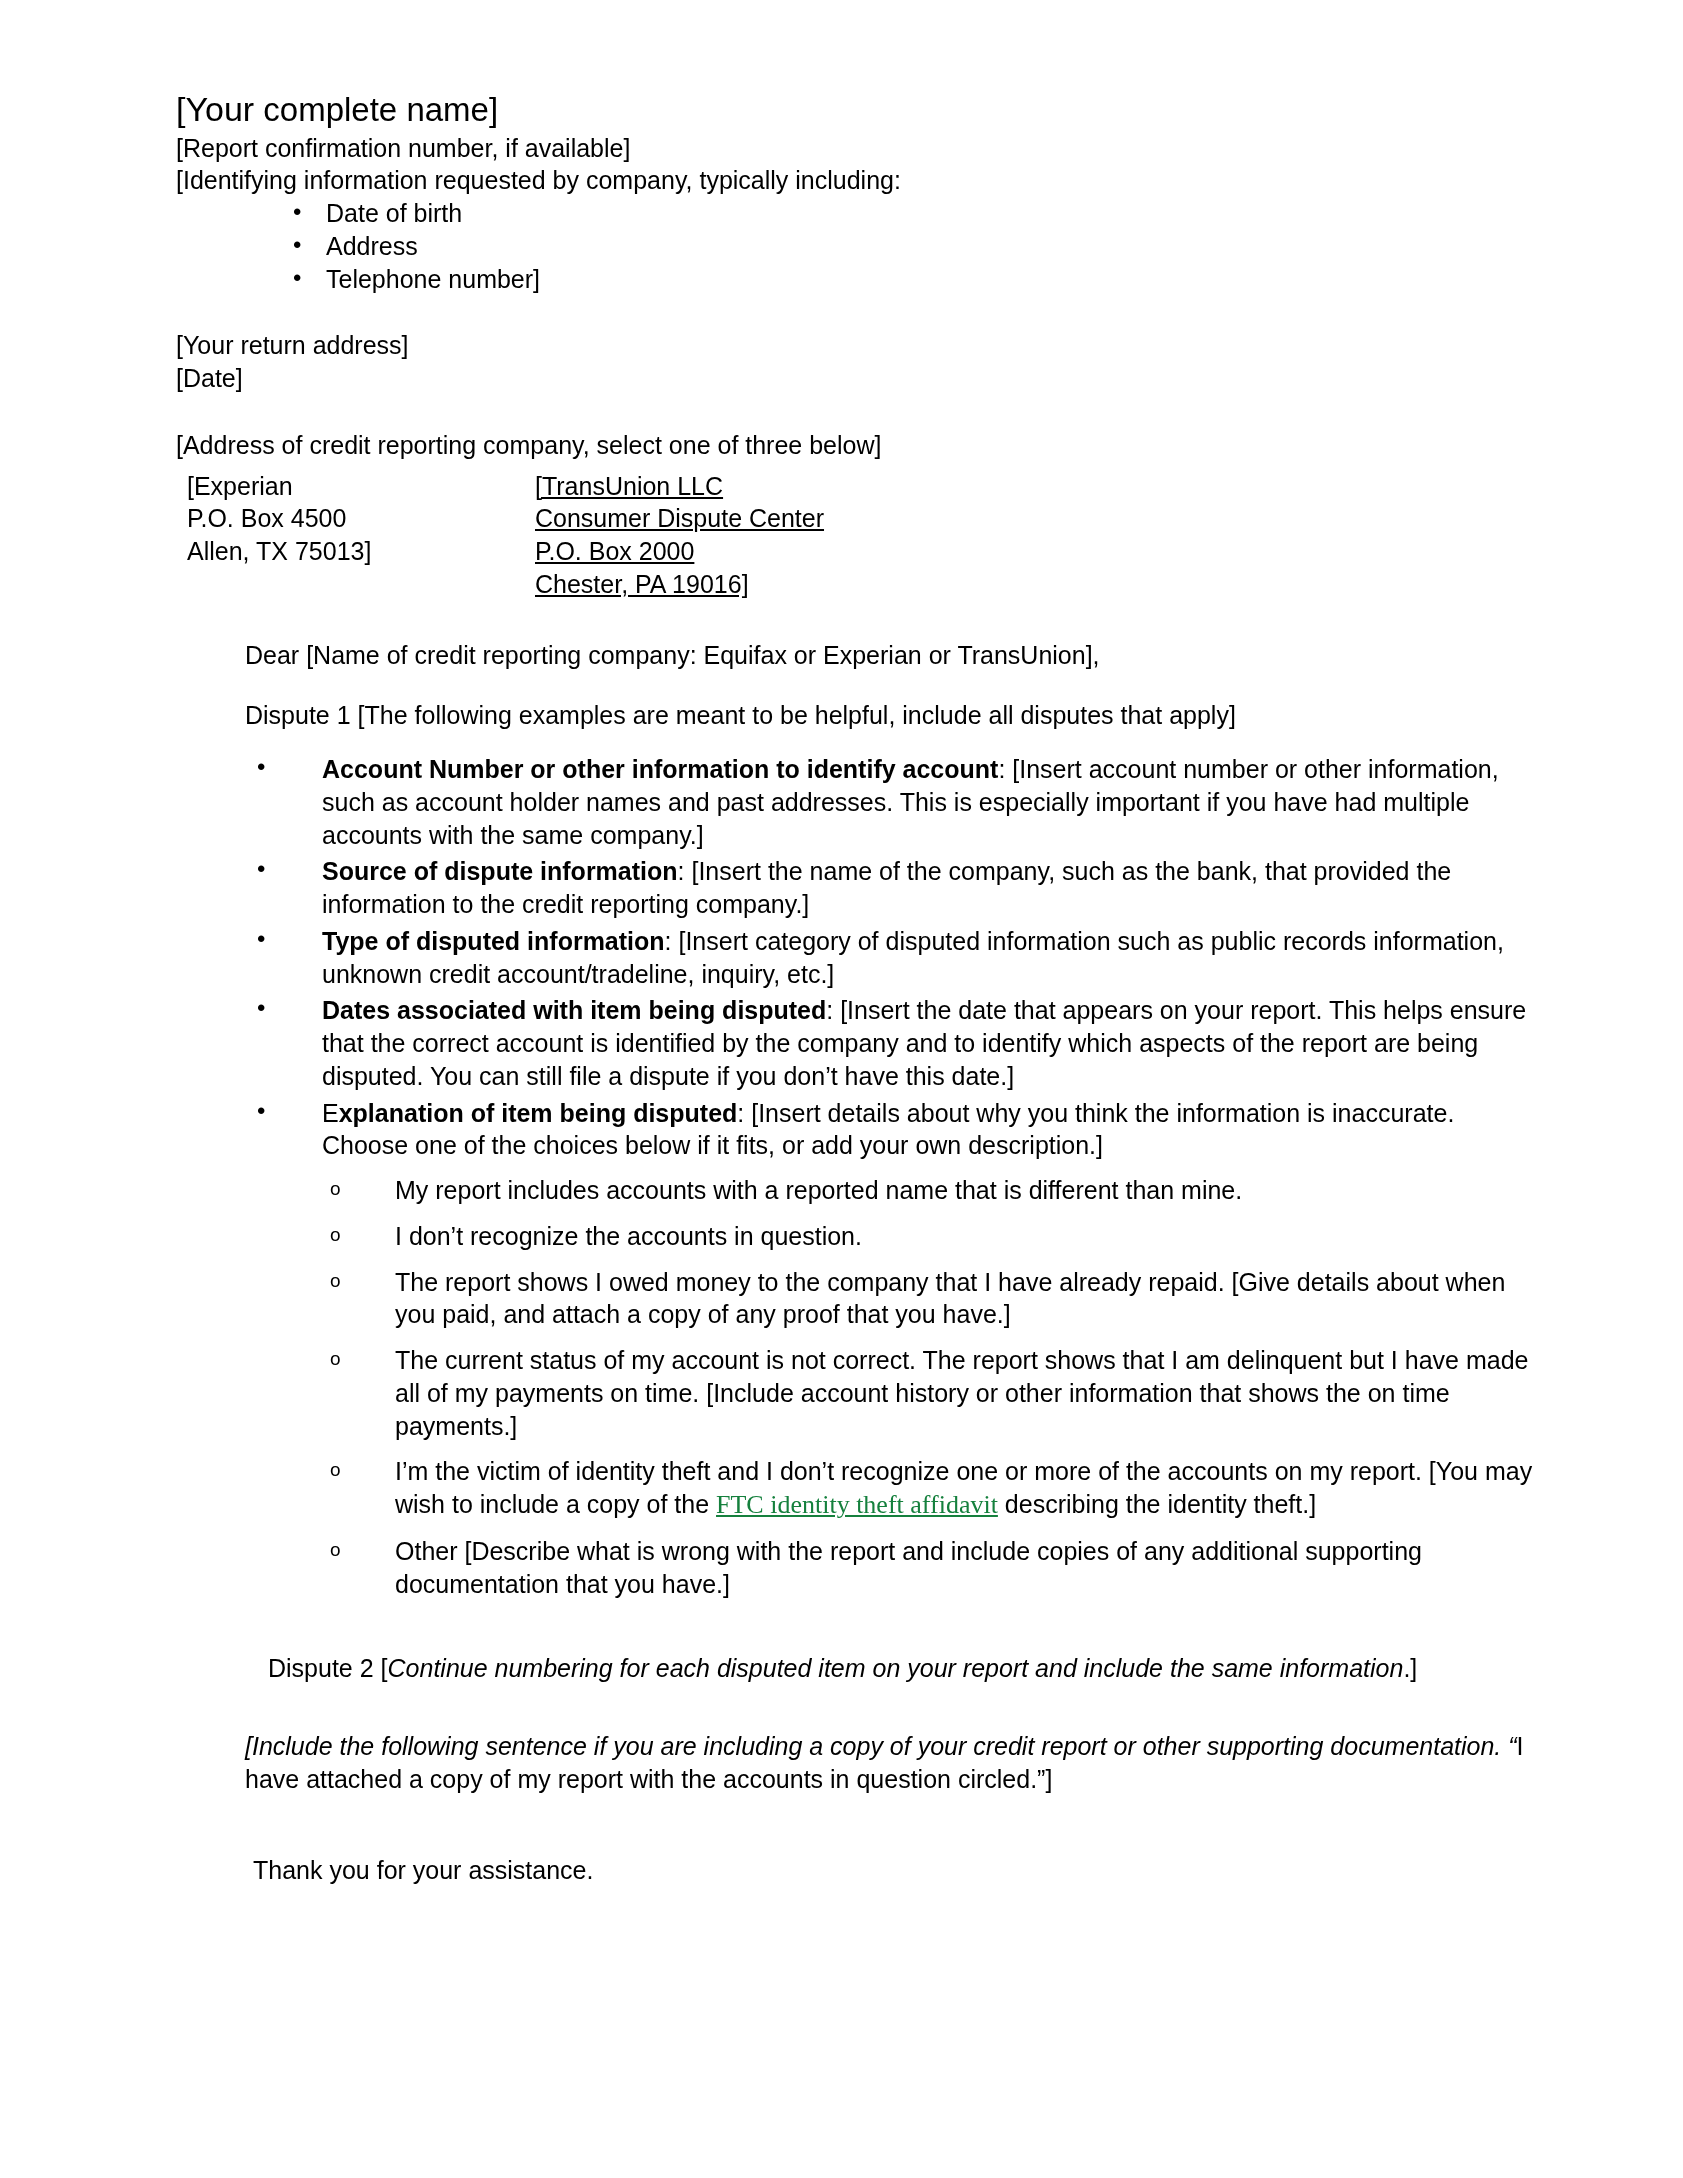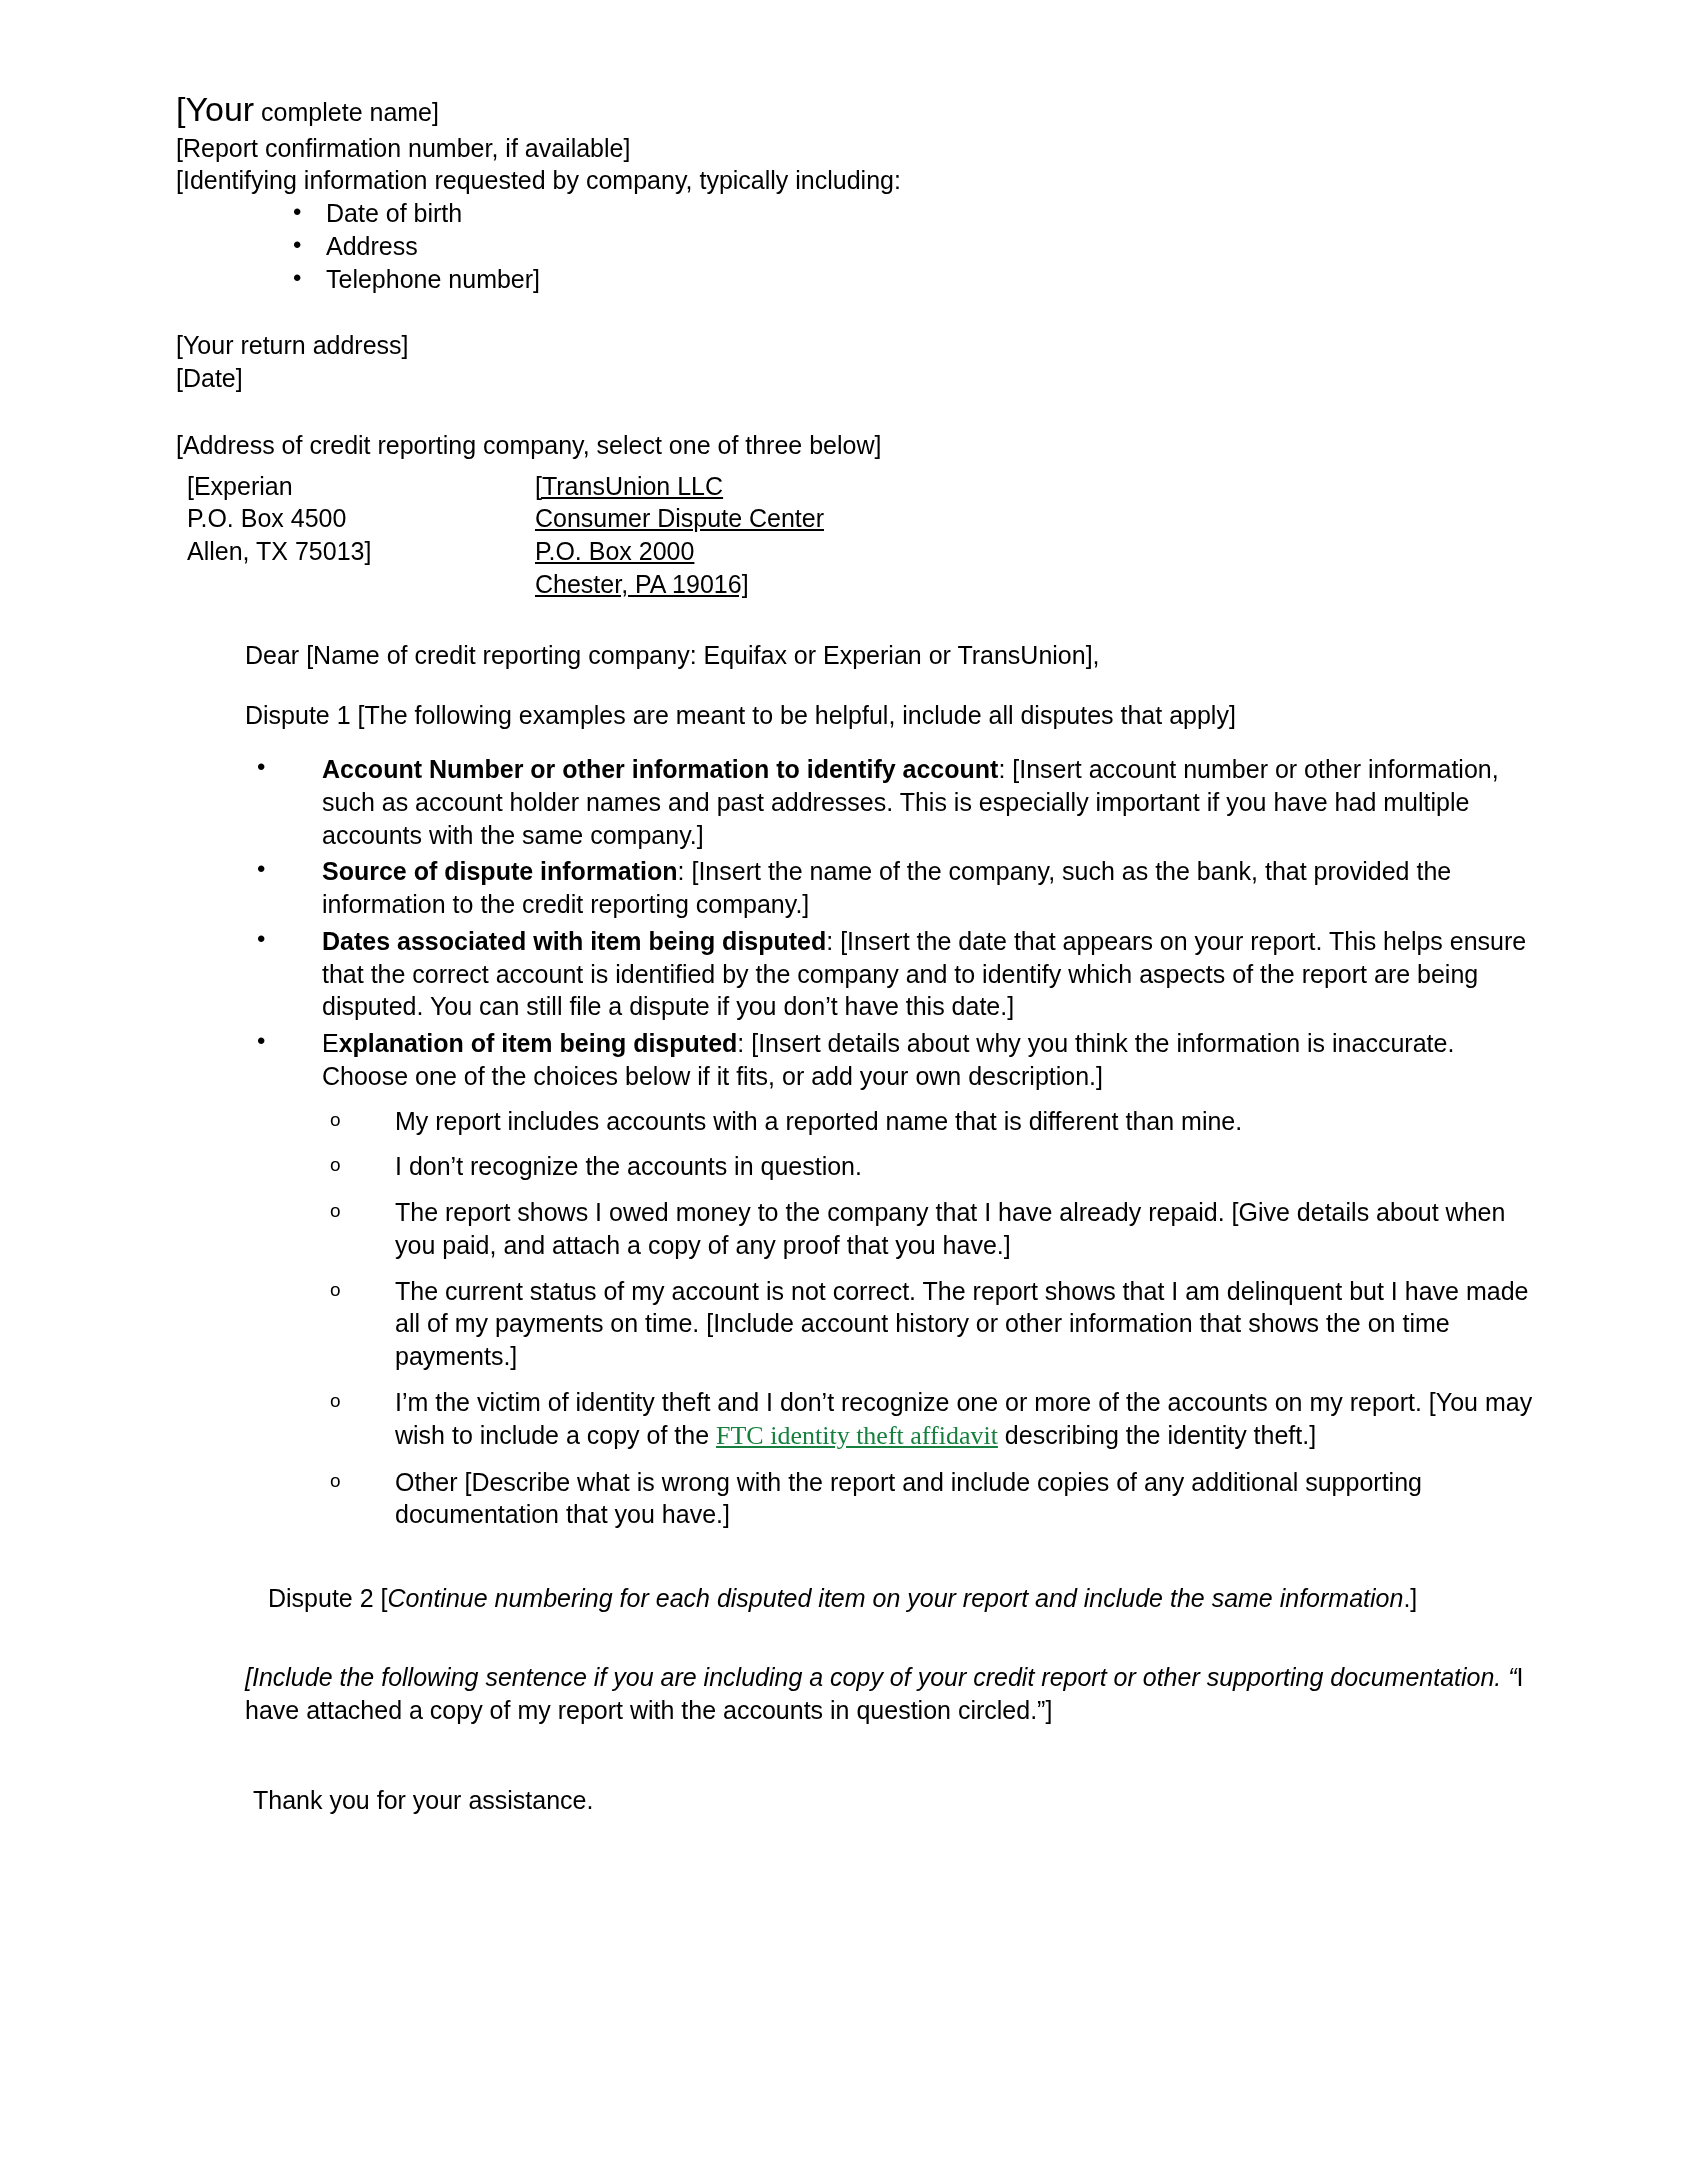--- a/index.html
+++ b/index.html
@@ -23,21 +23,21 @@
     padding: 87px 149px 0 176px;
   }
   .doc {
     font-size: 25px;
     line-height: 1.31;
   }
 
   
   .hdr-line { white-space: nowrap; }
   .hdr-line.first .big { font-size: 34px; }
-  .hdr-line.first .small { font-size: 25px; }
+  .hdr-line.first .small { font-size: 33px; }
 
   ul.id-list {
     list-style: none;
     margin: 0;
     padding: 0;
   }
   ul.id-list li {
     position: relative;
     padding-left: 150px;
     line-height: 1.31;
@@ -181,20 +181,21 @@
     <div class="body-block">
 
       <div class="para">Dear [Name of credit reporting company: Equifax or Experian or TransUnion],</div>
 
 
       <div class="para">Dispute 1 [The following examples are meant to be helpful, include all disputes that apply]</div>
 
       <ul class="main-bullets">
         <li><span class="lead">Account Number or other information to identify account</span><span>: [Insert account number or other information, such as account holder names and past addresses. This is especially important if you have had multiple accounts with the same company.]</span></li>
         <li><span class="lead">Source of dispute information</span><span>:  [Insert the name of the company, such as the bank, that provided the information to the credit reporting company.]</span></li>
+        <li><span class="lead">Type of disputed information</span><span>: [Insert category of disputed information such as public records information, unknown credit account/tradeline, inquiry, etc.]</span></li>
         <li><span class="lead">Dates associated with item being disputed</span><span>: [Insert the date that appears on your report. This helps ensure that the correct account is identified by the company and to identify which aspects of the report are being disputed.  You can still file a dispute if you don’t have this date.]</span></li>
 
         <li>
           <span class="lead-e">E</span><span class="lead">xplanation of item being disputed</span><span>: [Insert details about why you think the information is inaccurate. Choose one of the choices below if it fits, or add your own description.]</span>
 
           <ul class="sub-bullets">
             <li>My report includes accounts with a reported name that is different than mine.</li>
             <li>I don’t recognize the accounts in question.</li>
             <li>The report shows I owed money to the company that I have already repaid. [Give details about when you paid, and attach a copy of any proof that you have.]</li>
             <li>The current status of my account is not correct. The report shows that I am delinquent but I have made all of my payments on time. [Include account history or other information that shows the on time payments.]</li>

